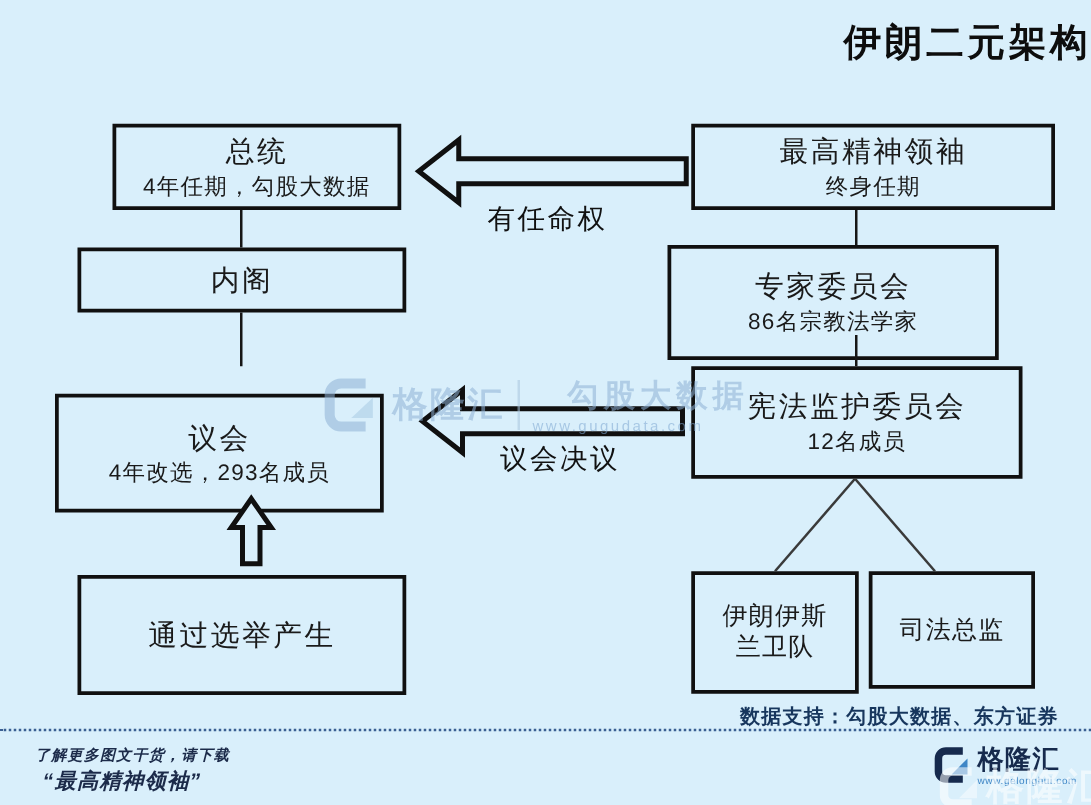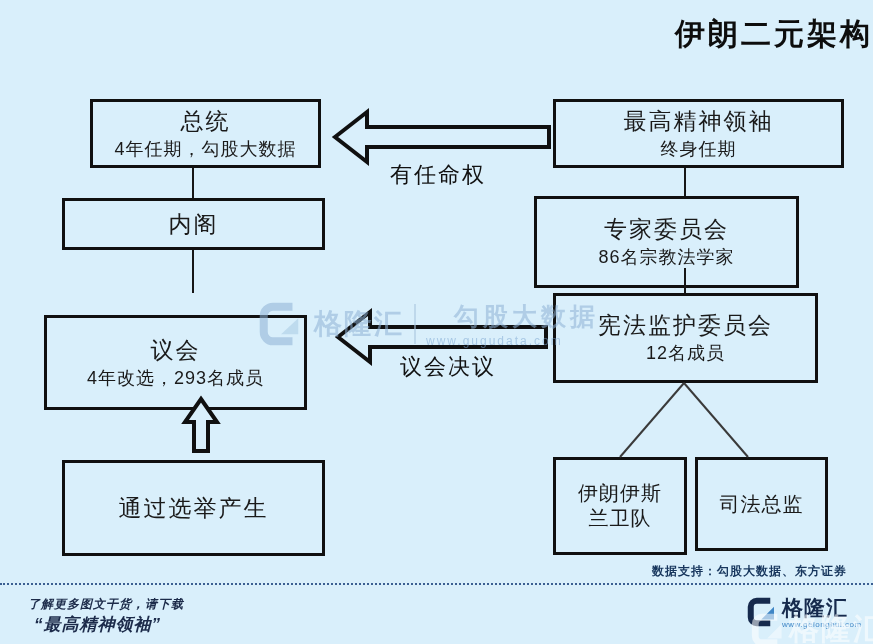--- a/index.html
+++ b/index.html
@@ -40,21 +40,21 @@
   .wm-col{display:flex;flex-direction:column;align-items:flex-start;}
   .wm-partner{font-size:25px;font-weight:700;color:#8fb3d6;letter-spacing:4px;margin-left:28px;}
   .wm-url{font-size:12px;color:#7fa8d2;letter-spacing:2px;margin-top:1px;}
   
   .dotted-sep{
     position:absolute;left:0;top:583px;width:100%;
     border-top:2px dotted #3b5f92;
   }
   .data-support{
     position:absolute;right:26px;top:563px;
-    font-size:12px;font-weight:600;color:#17365d;letter-spacing:1px;
+    font-size:16px;font-weight:600;color:#17365d;letter-spacing:1px;
   }
   .promo1{
     position:absolute;left:28px;top:596px;
     font-size:12px;font-style:italic;font-weight:700;color:#1c2b4a;letter-spacing:1px;
   }
   .promo2{
     position:absolute;left:34px;top:613px;
     font-size:17px;font-style:italic;font-weight:700;color:#1c2b4a;letter-spacing:1px;
   }
   .footer-logo{

